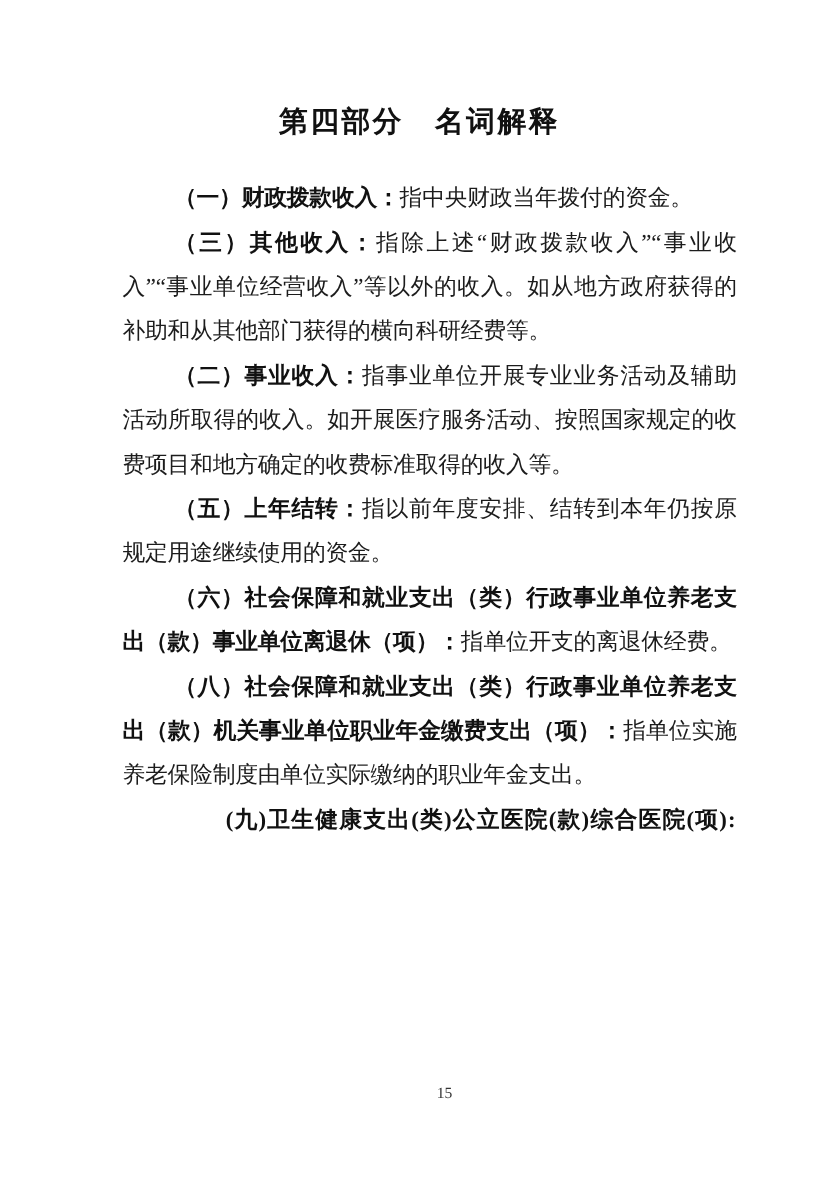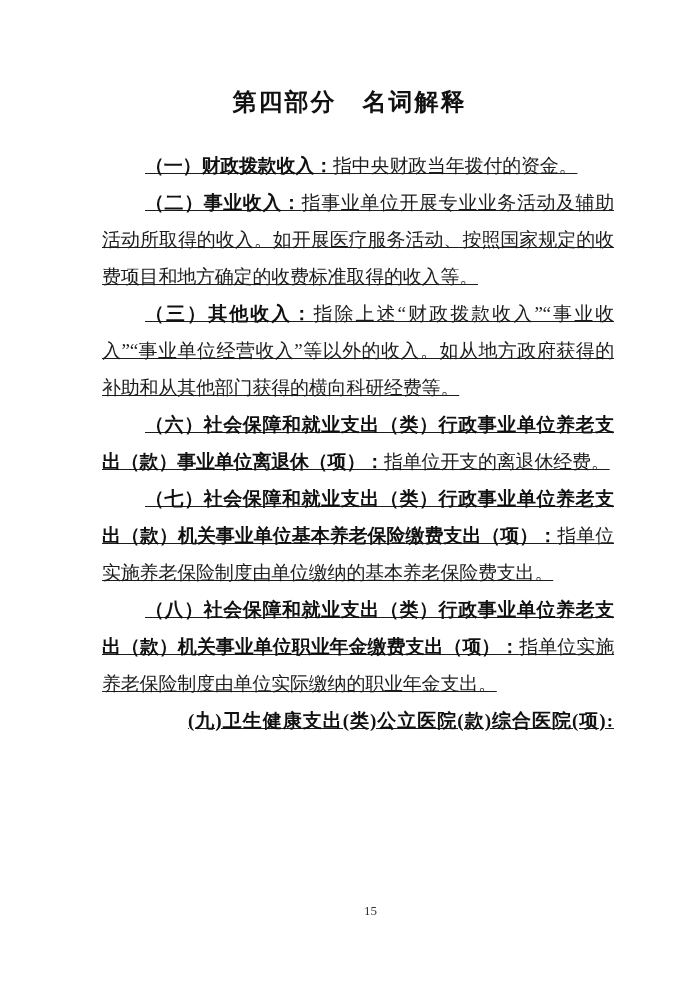--- a/index.html
+++ b/index.html
@@ -21,21 +21,20 @@
     text-align: center;
     font-size: 24px;
     font-weight: bold;
     line-height: 30px;
     letter-spacing: 2px;
     color: #111111;
   }
   .content {
     margin: 30px 0 0 102px;
     width: 512px;
-    text-decoration: underline;
   }
   .para {
     margin: 0;
     font-size: 19px;
     line-height: 37px;
     letter-spacing: -0.2px;
     text-align: justify;
     text-indent: 43px;
     color: #1c1c1c;
   }
@@ -62,29 +61,29 @@
 <body>
 
 <div class="page">
 
   <h1 class="doc-title">第四部分　名词解释</h1>
 
   <div class="content">
 
     <p class="para"><span class="term">（一）财政拨款收入：</span><span>指中央财政当年拨付的资金。</span></p>
 
+    <p class="para"><span class="term">（三）其他收入：</span><span>指除上述“财政拨款收入”“事业收入”“事业单位经营收入”等以外的收入。如从地方政府获得的补助和从其他部门获得的横向科研经费等。</span></p>
+
     <p class="para"><span class="term">（二）事业收入：</span><span>指事业单位开展专业业务活动及辅助活动所取得的收入。如开展医疗服务活动、按照国家规定的收费项目和地方确定的收费标准取得的收入等。</span></p>
 
-    <p class="para"><span class="term">（三）其他收入：</span><span>指除上述“财政拨款收入”“事业收入”“事业单位经营收入”等以外的收入。如从地方政府获得的补助和从其他部门获得的横向科研经费等。</span></p>
 
-
+    <p class="para"><span class="term">（五）上年结转：</span><span>指以前年度安排、结转到本年仍按原规定用途继续使用的资金。</span></p>
 
     <p class="para"><span class="term">（六）社会保障和就业支出（类）行政事业单位养老支出（款）事业单位离退休（项）：</span><span>指单位开支的离退休经费。</span></p>
 
-    <p class="para"><span class="term">（七）社会保障和就业支出（类）行政事业单位养老支出（款）机关事业单位基本养老保险缴费支出（项）：</span><span>指单位实施养老保险制度由单位缴纳的基本养老保险费支出。</span></p>
 
     <p class="para"><span class="term">（八）社会保障和就业支出（类）行政事业单位养老支出（款）机关事业单位职业年金缴费支出（项）：</span><span>指单位实施养老保险制度由单位实际缴纳的职业年金支出。</span></p>
 
     <p class="para tight"><span class="term">(九)卫生健康支出(类)公立医院(款)综合医院(项):</span><span></span></p>
 
   </div>
 
   <div class="page-number">15</div>
 
 </div>

